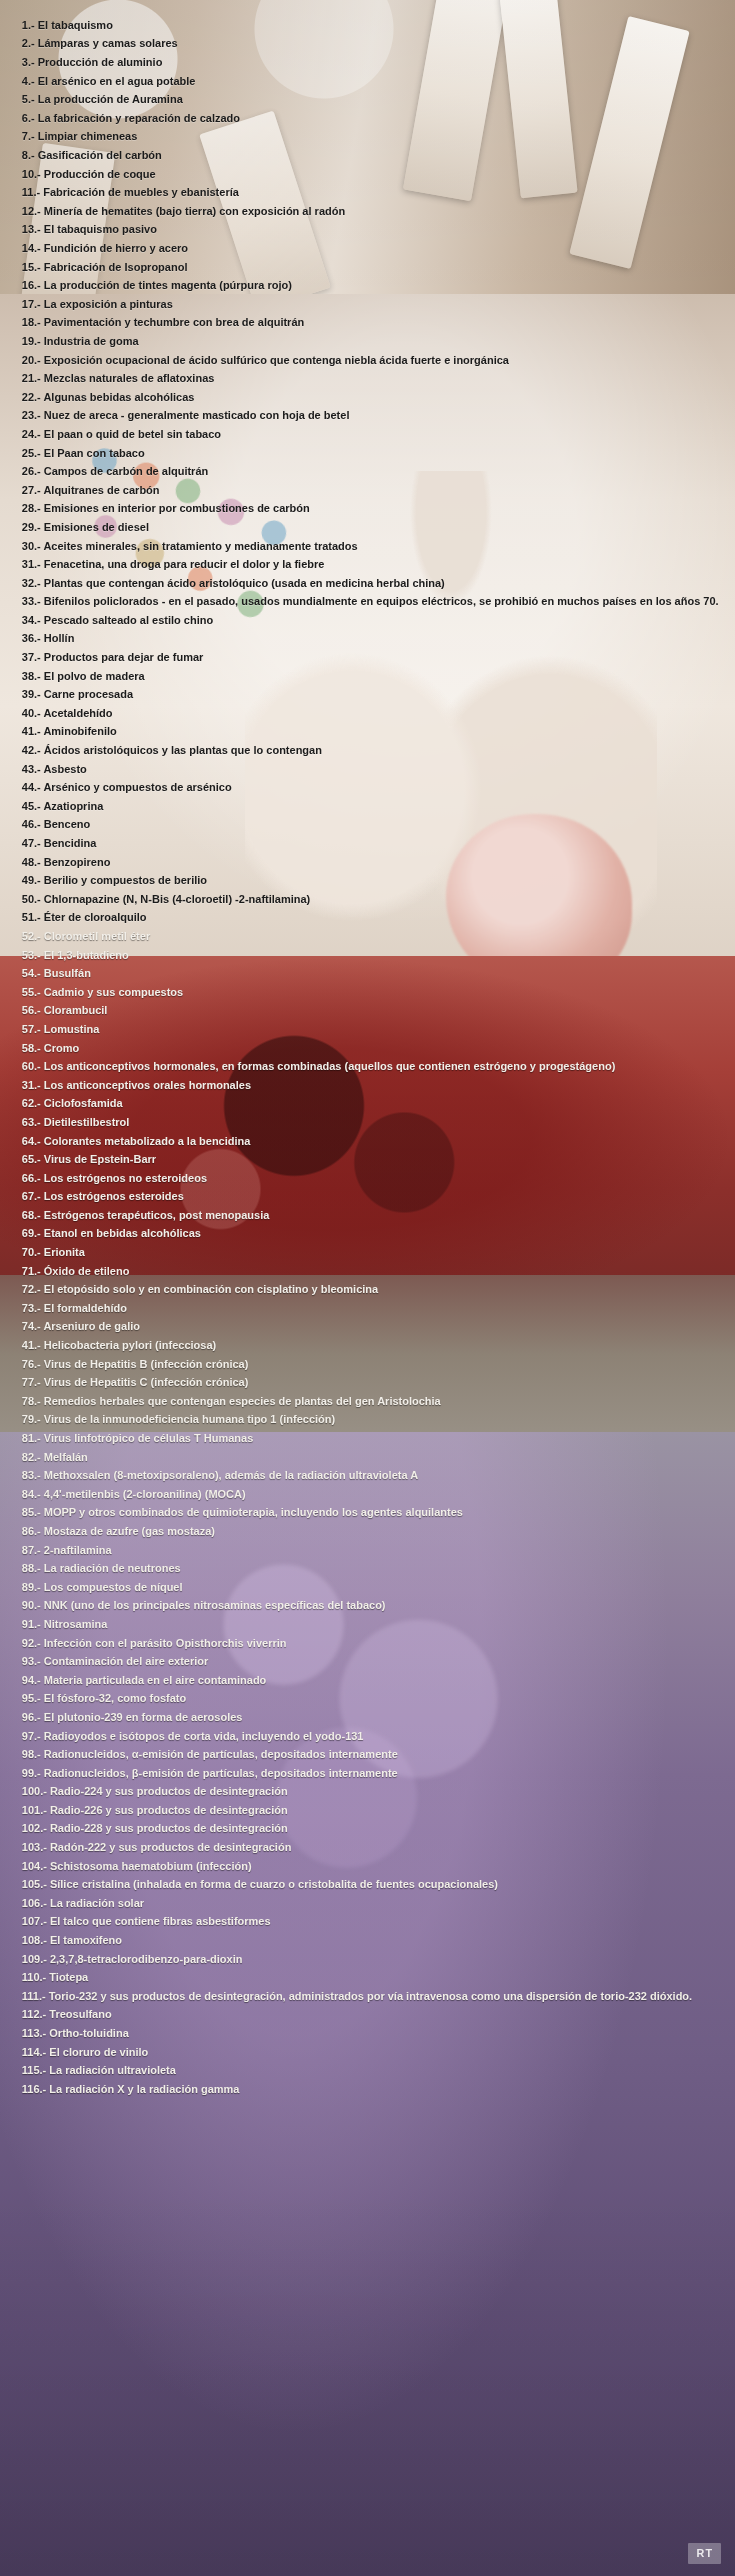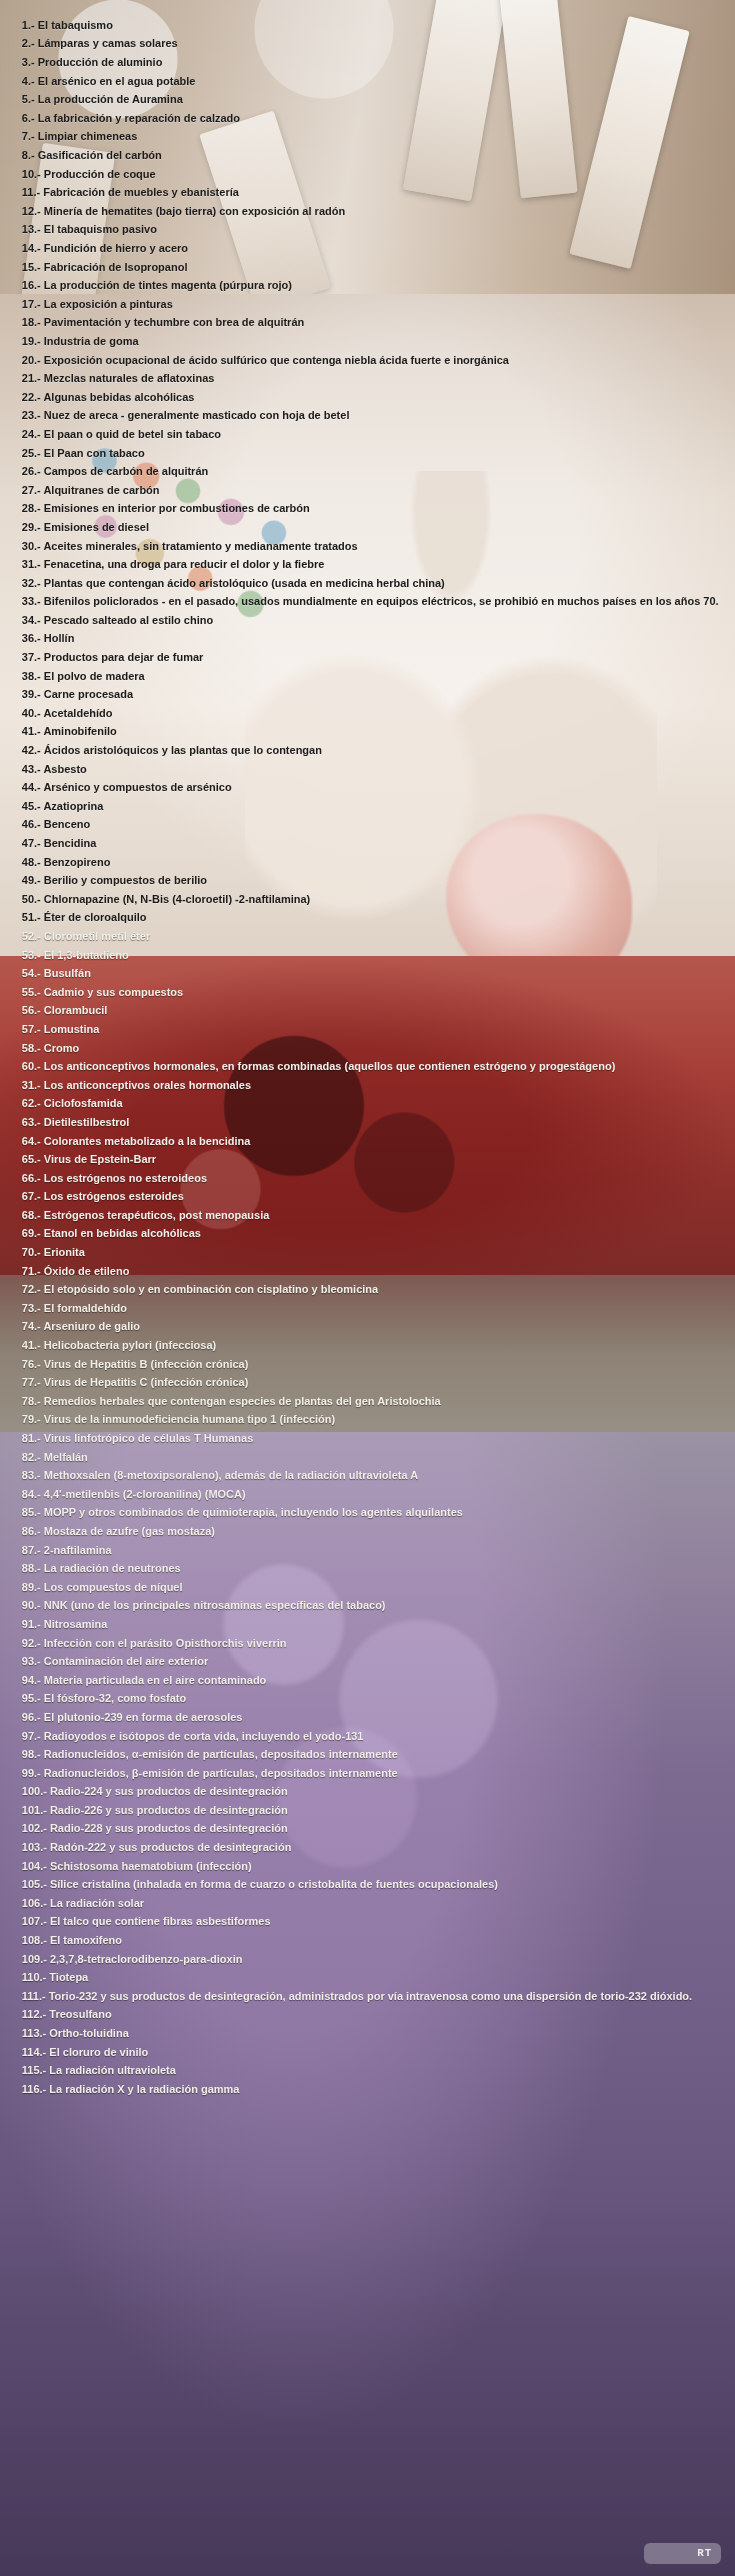--- a/index.html
+++ b/index.html
@@ -161,31 +161,30 @@
     text-shadow: 0 1px 1px rgba(0,0,0,0.45);
   }
 
   
   .logo {
     position: absolute;
     right: 13.7px;
     bottom: 11.8px;
     width: 33px;
     height: 21.6px;
-    border-radius: 6px;
+    border-radius: 1px;
     background: rgba(255,255,255,0.30);
     display: flex;
     align-items: center;
     justify-content: center;
     font-size: 10.8px;
     font-weight: bold;
     letter-spacing: 1px;
     color: rgba(255,255,255,0.85);
-    font-family: Liberation Mono, monospace;
-    padding-left: 44px;
+    font-family: Liberation Sans, sans-serif;
   }
 </style>
 </head>
 <body>
 
 <div id="page">
 
   <div class="bg-band band-top">
     <div class="cig c1"></div>
     <div class="cig c2"></div>

